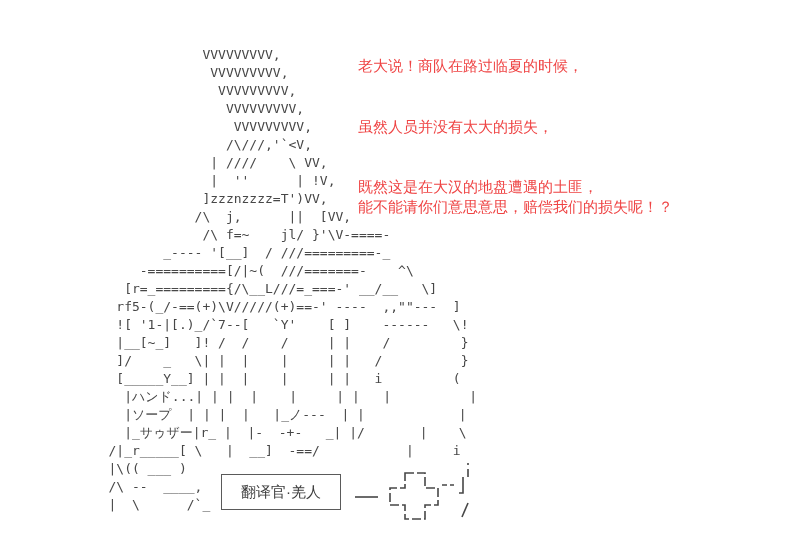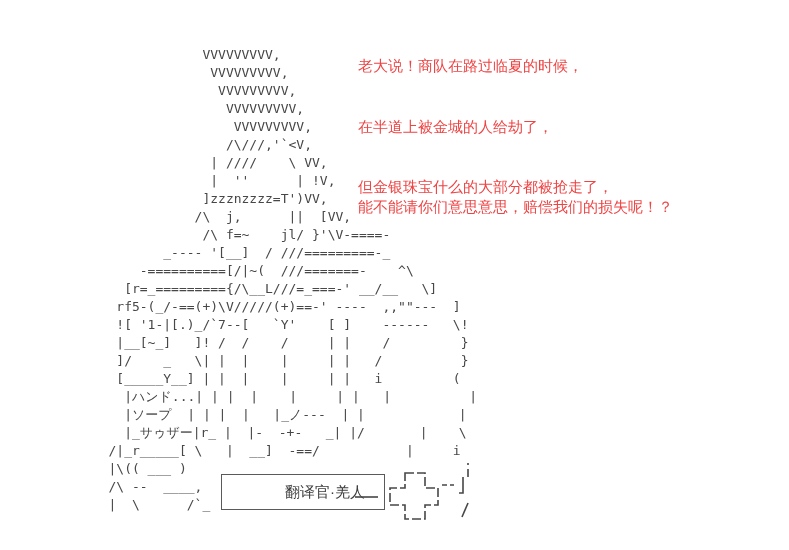--- a/index.html
+++ b/index.html
@@ -44,21 +44,20 @@
     top: 474px;
     width: 118px;
     height: 34px;
     border: 1px solid #5a5a5a;
     color: #3d3d3d;
     font-size: 15px;
     display: flex;
     align-items: center;
     justify-content: center;
     background: #ffffff;
-    padding-left: 44px;
   }
   #cross-svg {
     position: absolute;
     left: 350px;
     top: 455px;
   }
 </style>
 </head>
 <body>
 
@@ -89,25 +88,25 @@
    /|_r_____[ \   |  __]  -==/           |     i
    |\(( ___ )
    /\ --  ____,
    |  \      /`_</pre>
 
   <div class="dialogue" id="dialogue-1">
     <div>老大说！商队在路过临夏的时候，</div>
   </div>
 
   <div class="dialogue" id="dialogue-2">
-    <div>在半道上被金城的人给劫了，</div>
+    <div>虽然人员并没有太大的损失，</div>
   </div>
 
   <div class="dialogue" id="dialogue-3">
-    <div>但金银珠宝什么的大部分都被抢走了，</div>
+    <div>既然这是在大汉的地盘遭遇的土匪，</div>
     <div>能不能请你们意思意思，赔偿我们的损失呢！？</div>
   </div>
 
   <div id="name-box">
     <span>翻译官·羌人</span>
   </div>
 
   <svg id="cross-svg" width="125" height="75" viewBox="0 0 125 75" fill="none" stroke="#474747" stroke-width="1.6">
 
     <path d="M55,18 H75 V33 H88 V50 H75 V64 H55 V50 H40 V33 H55 Z" stroke-dasharray="9 3"></path>

